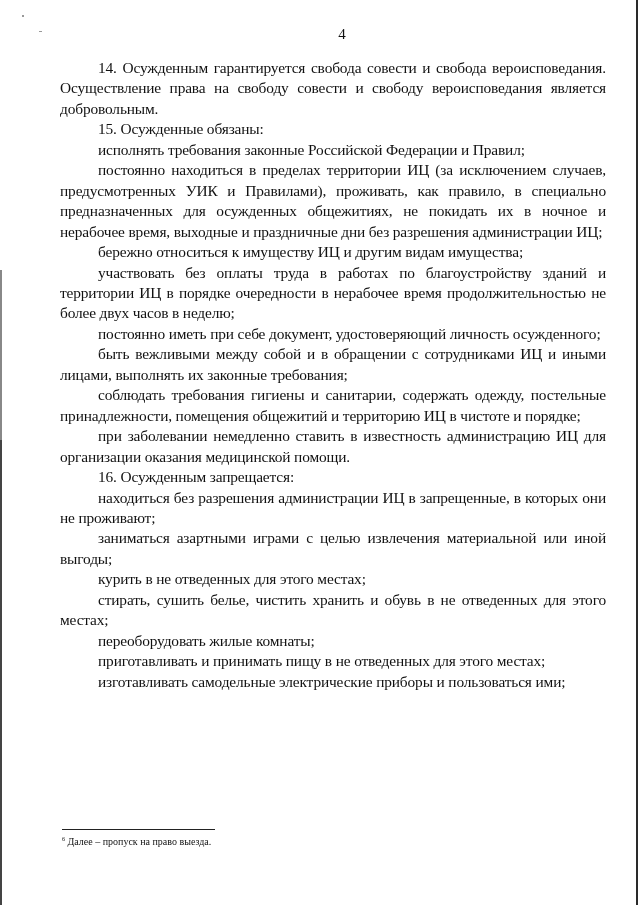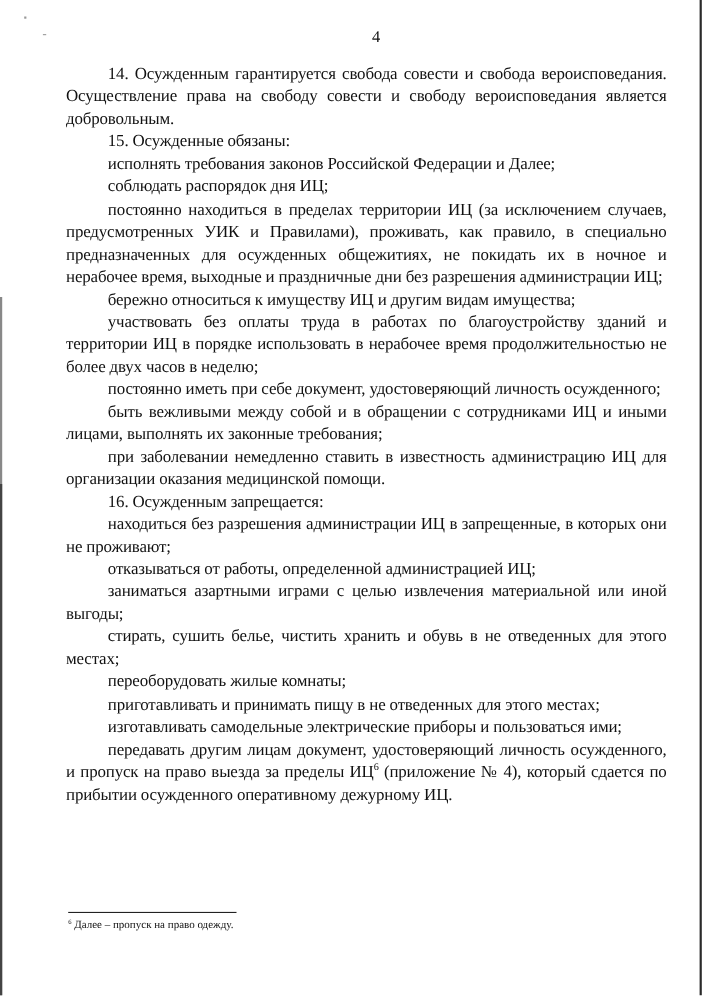--- a/index.html
+++ b/index.html
@@ -38,34 +38,33 @@
   <div class="edge-left"></div>
   <div class="edge-left-dark"></div>
   <div class="speck" style="left:22px;top:15px;width:2px;height:2px;"></div>
   <div class="speck" style="left:39px;top:31px;width:3px;height:1px;"></div>
 
   <div class="page-number">4</div>
 
   <div class="body-text">
     <p>14. Осужденным гарантируется свобода совести и свобода вероисповедания. Осуществление права на свободу совести и свободу вероисповедания является добровольным.</p>
     <p>15. Осужденные обязаны:</p>
-    <p>исполнять требования законов Российской Федерации и Далее;</p>
-    <p>соблюдать распорядок дня ИЦ;</p>
+    <p>исполнять требования законные Российской Федерации и Правил;</p>
     <p>постоянно находиться в пределах территории ИЦ (за исключением случаев, предусмотренных УИК и Правилами), проживать, как правило, в специально предназначенных для осужденных общежитиях, не покидать их в ночное и нерабочее время, выходные и праздничные дни без разрешения администрации ИЦ;</p>
     <p>бережно относиться к имуществу ИЦ и другим видам имущества;</p>
-    <p>участвовать без оплаты труда в работах по благоустройству зданий и территории ИЦ в порядке использовать в нерабочее время продолжительностью не более двух часов в неделю;</p>
+    <p>участвовать без оплаты труда в работах по благоустройству зданий и территории ИЦ в порядке очередности в нерабочее время продолжительностью не более двух часов в неделю;</p>
     <p>постоянно иметь при себе документ, удостоверяющий личность осужденного;</p>
     <p>быть вежливыми между собой и в обращении с сотрудниками ИЦ и иными лицами, выполнять их законные требования;</p>
+    <p>соблюдать требования гигиены и санитарии, содержать одежду, постельные принадлежности, помещения общежитий и территорию ИЦ в чистоте и порядке;</p>
     <p>при заболевании немедленно ставить в известность администрацию ИЦ для организации оказания медицинской помощи.</p>
     <p>16. Осужденным запрещается:</p>
     <p>находиться без разрешения администрации ИЦ в запрещенные, в которых они не проживают;</p>
-    <p>отказываться от работы, определенной администрацией ИЦ;</p>
     <p>заниматься азартными играми с целью извлечения материальной или иной выгоды;</p>
+    <p>курить в не отведенных для этого местах;</p>
     <p>стирать, сушить белье, чистить хранить и обувь в не отведенных для этого местах;</p>
     <p>переоборудовать жилые комнаты;</p>
     <p>приготавливать и принимать пищу в не отведенных для этого местах;</p>
     <p>изготавливать самодельные электрические приборы и пользоваться ими;</p>
-    <p><span>передавать другим лицам документ, удостоверяющий личность осужденного, и пропуск на право выезда за пределы ИЦ</span><sup>6</sup><span> (приложение № 4), который сдается по прибытии осужденного оперативному дежурному ИЦ.</span></p>
   </div>
 
   <div class="footnote-rule"></div>
-  <div class="footnote"><sup>6</sup><span> Далее – пропуск на право одежду.</span></div>
+  <div class="footnote"><sup>6</sup><span> Далее – пропуск на право выезда.</span></div>
 </div>
 
 </body></html>

